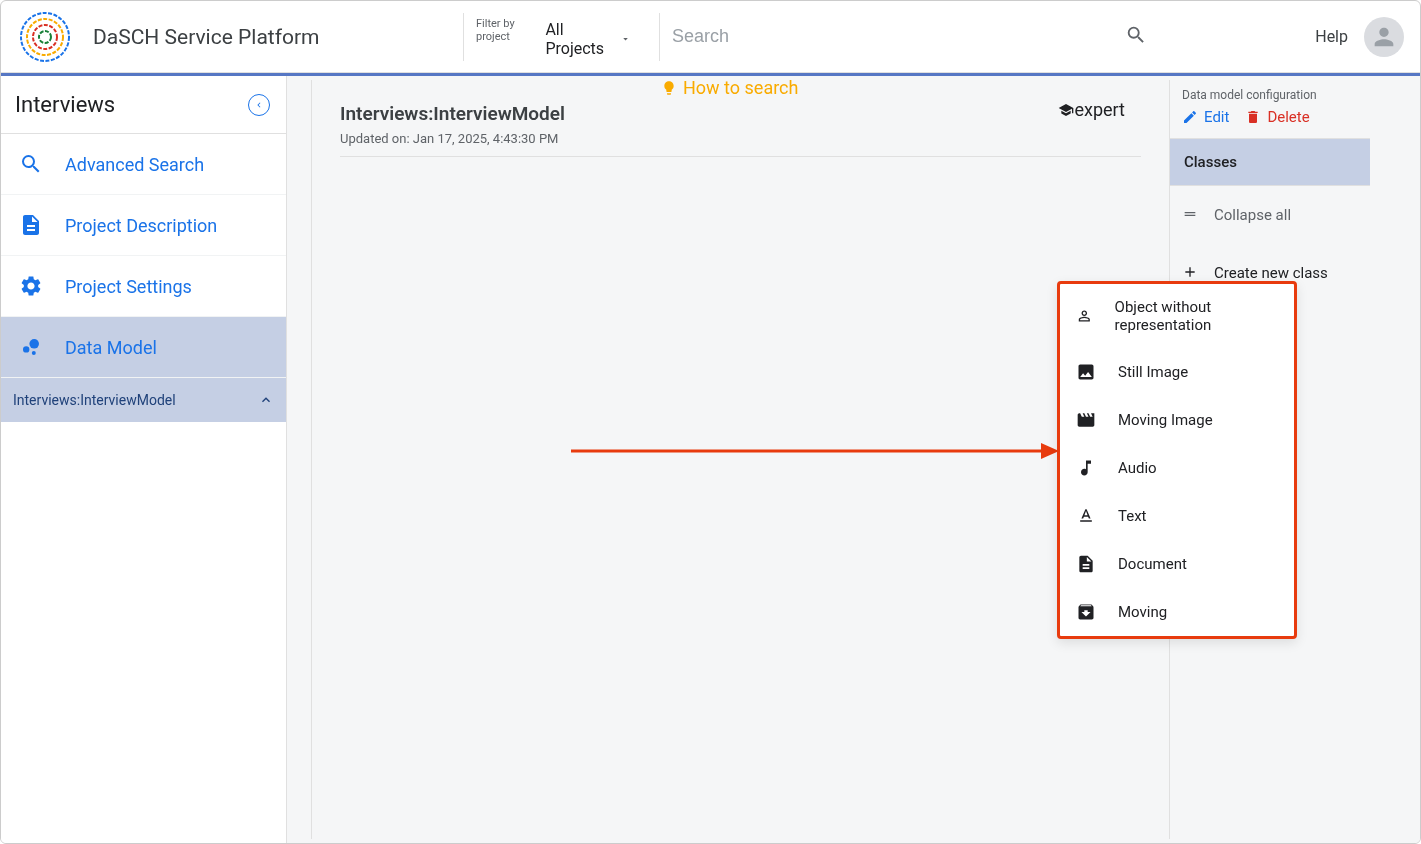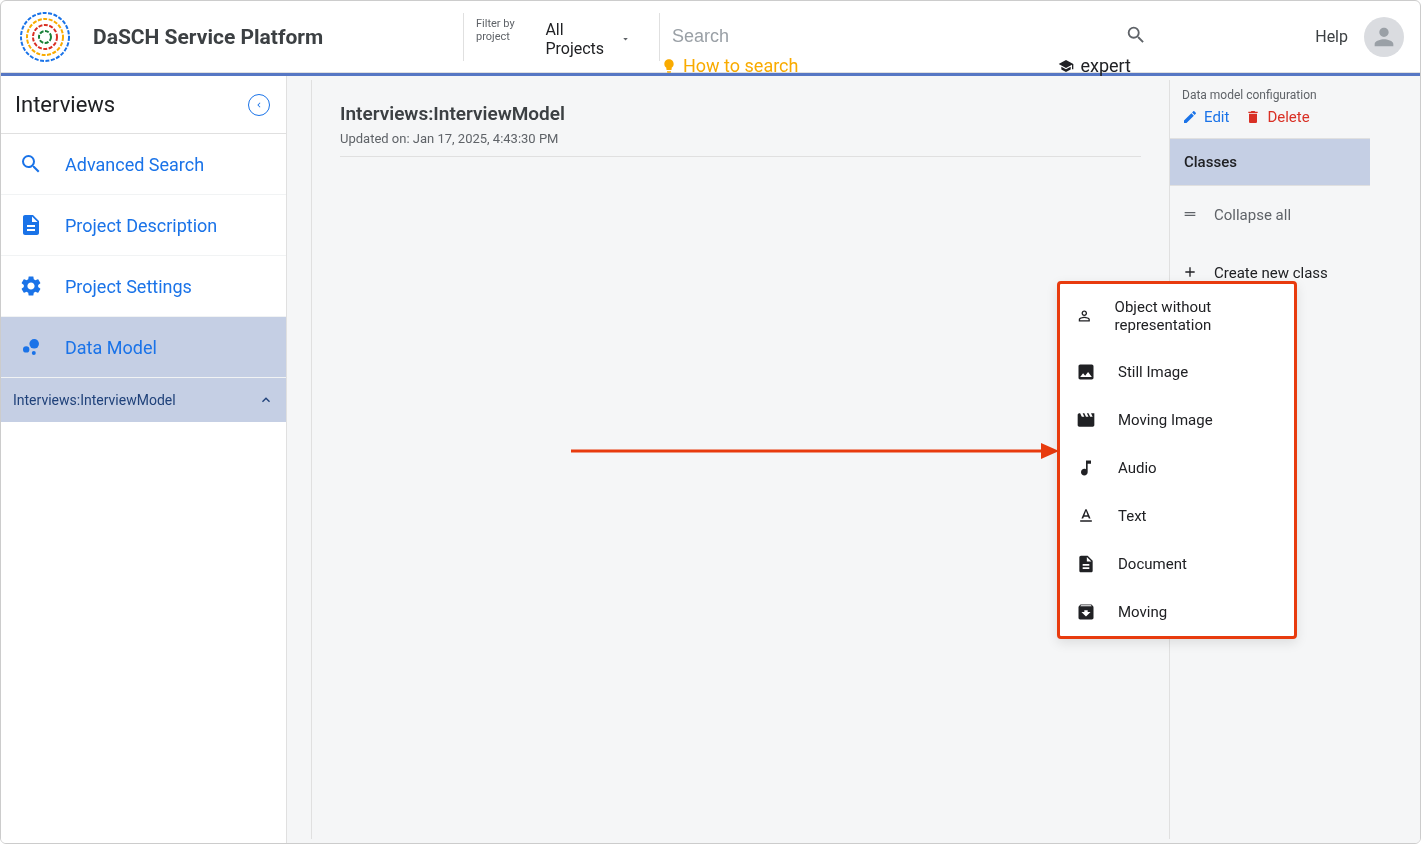--- a/index.html
+++ b/index.html
@@ -2,32 +2,32 @@
 <html><head>
 <meta charset="utf-8">
 <style>
 * { box-sizing: border-box; margin: 0; padding: 0; }
 body { font-family: -apple-system, BlinkMacSystemFont, "Segoe UI", Roboto, Arial, sans-serif; font-size: 14px; color: #202124; background: #fff; width: 1421px; height: 844px; overflow: hidden; border: 1px solid #ccc; border-radius: 6px; position: relative; }
 
 
 .topbar { display: flex; align-items: center; height: 72px; padding: 0 16px; border-bottom: 1px solid #e0e0e0; gap: 16px; position: relative; }
 .logo-block { display: flex; align-items: center; gap: 14px; min-width: 430px; }
 .logo { width: 62px; height: 52px; }
-.platform-title { font-size: 21px; font-weight: 700; color: #3c4043; }
+.platform-title { font-size: 21px; font-weight: 400; color: #3c4043; }
 .project-filter { position: relative; width: 180px; height: 48px; border-left: 1px solid #e0e0e0; padding: 4px 12px 0 12px; display: flex; flex-direction: row; justify-content: center; }
 .project-filter-label { font-size: 11px; color: #5f6368; }
 .project-filter-value { font-size: 16px; display: flex; align-items: center; justify-content: space-between; }
 .search-wrap { flex: 1; position: relative; height: 48px; border-left: 1px solid #e0e0e0; display: flex; align-items: center; padding: 0 12px; }
 .search-input { border: none; outline: none; font-size: 18px; width: 100%; color: #3c4043; }
 .search-input::placeholder { color: #9aa0a6; }
 .search-icon-btn { background: none; border: none; color: #5f6368; cursor: pointer; }
 .subbar { position: absolute; top: 54px; left: 660px; display: flex; gap: 260px; font-size: 18px; align-items: center; }
 .howto { color: #f9ab00; display: flex; align-items: center; gap: 6px; }
 .howto-icon { color: #f9ab00; }
-.expert { color: #202124; display: flex; align-items: center; gap: 6px; }
+.expert { color: #202124; display: flex; align-items: center; gap: 0; margin-top: 44px; }
 .help-link { font-size: 16px; color: #3c4043; margin-left: 140px; }
 .avatar { width: 40px; height: 40px; background: #dadce0; border-radius: 50%; display: flex; align-items: center; justify-content: center; color: #9aa0a6; }
 
 .accentbar { height: 3px; background: #5677c4; width: 100%; }
 
 
 .layout { display: flex; height: calc(100% - 75px); }
 .sidebar { width: 286px; border-right: 1px solid #e0e0e0; background: #fff; }
 .sidebar-header { display: flex; align-items: center; justify-content: space-between; padding: 16px 16px 16px 14px; border-bottom: 1px solid #e0e0e0; }
 .sidebar-title { font-size: 22px; font-weight: 400; }

